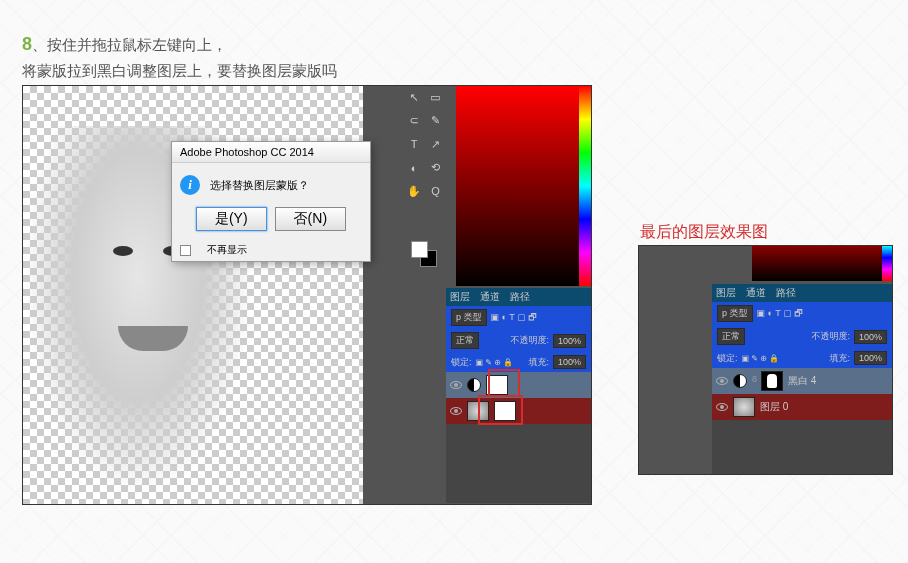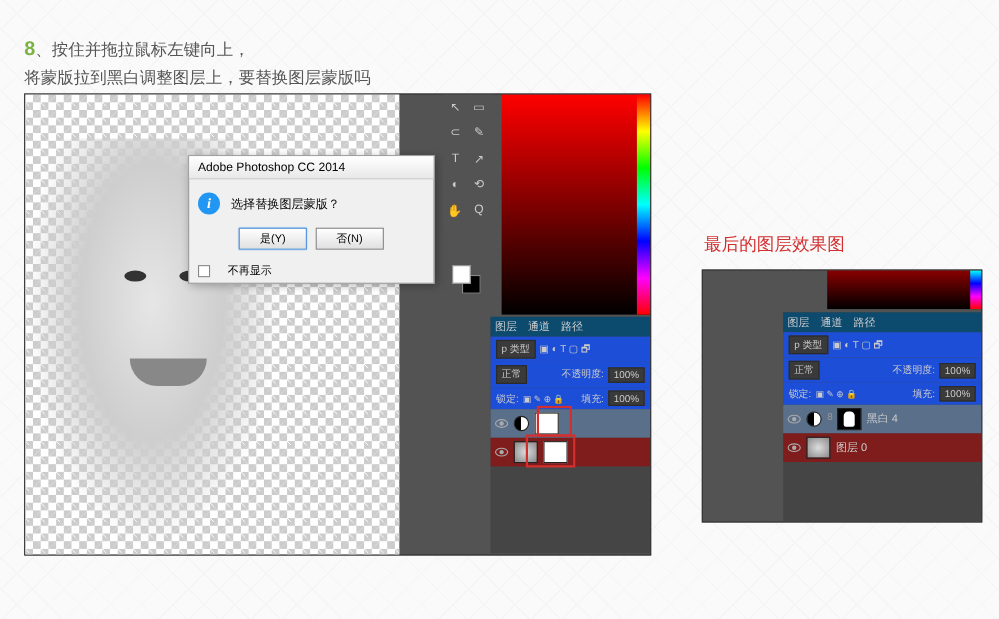--- a/index.html
+++ b/index.html
@@ -4,26 +4,26 @@
 <style>
 *{margin:0;padding:0;box-sizing:border-box;font-family:"Microsoft YaHei",Arial,sans-serif}
 body{background:#fafafa;background-image:repeating-linear-gradient(45deg,#f5f5f5 0,#f5f5f5 1px,transparent 1px,transparent 20px),repeating-linear-gradient(-45deg,#f5f5f5 0,#f5f5f5 1px,transparent 1px,transparent 20px);width:908px;height:563px;position:relative}
 .step-num{color:#7cb342;font-size:18px;font-weight:bold}
 .instructions{position:absolute;top:30px;left:22px;font-size:15px;color:#555;line-height:1.6}
 .main-screenshot{position:absolute;top:85px;left:22px;width:570px;height:420px;background:#535353;border:1px solid #333}
 .canvas-area{position:absolute;top:0;left:0;width:340px;height:418px;background-image:linear-gradient(45deg,#ccc 25%,transparent 25%),linear-gradient(-45deg,#ccc 25%,transparent 25%),linear-gradient(45deg,transparent 75%,#ccc 75%),linear-gradient(-45deg,transparent 75%,#ccc 75%);background-size:14px 14px;background-position:0 0,0 7px,7px -7px,-7px 0;background-color:#fff}
 .face{position:absolute;top:40px;left:0;width:230px;height:370px;background:radial-gradient(ellipse at 50% 40%,#e8e6e0 0%,#d0cec8 40%,transparent 70%);filter:grayscale(1)}
 .face::before{content:"";position:absolute;top:120px;left:90px;width:20px;height:10px;background:#333;border-radius:50%;box-shadow:50px 0 0 #333}
 .face::after{content:"";position:absolute;top:200px;left:95px;width:70px;height:25px;background:#888;border-radius:0 0 30px 30px}
-.dialog{position:absolute;top:55px;left:148px;width:224px;background:#f0f0f0;border:1px solid #999;box-shadow:2px 2px 8px rgba(0,0,0,0.3);font-size:11px}
+.dialog{position:absolute;top:55px;left:148px;width:200px;background:#f0f0f0;border:1px solid #999;box-shadow:2px 2px 8px rgba(0,0,0,0.3);font-size:11px}
 .dialog-title{background:linear-gradient(#fff,#e8e8e8);padding:4px 8px;border-bottom:1px solid #ccc;font-size:11px}
 .dialog-body{padding:12px 8px;display:flex;align-items:center;gap:10px}
 .info-icon{width:20px;height:20px;border-radius:50%;background:#2196f3;color:#fff;display:flex;align-items:center;justify-content:center;font-size:13px;font-weight:bold;font-style:italic;font-family:serif}
 .dialog-btns{display:flex;gap:8px;justify-content:center;padding:0 8px 8px}
-.dialog-btn{padding:2px 18px;font-size:10px;border:1px solid #888;background:linear-gradient(#fff,#e0e0e0);cursor:pointer}
+.dialog-btn{padding:2px 18px;font-size:14px;border:1px solid #888;background:linear-gradient(#fff,#e0e0e0);cursor:pointer}
 .dialog-btn.primary{border:1px solid #4a90d9;box-shadow:0 0 2px #4a90d9}
 .dialog-footer{padding:4px 8px;font-size:10px;display:flex;align-items:center;gap:16px}
 .chk{width:11px;height:11px;border:1px solid #888;background:#fff}
 .tools-col{position:absolute;top:0;left:380px;width:45px;height:120px;background:#535353;display:grid;grid-template-columns:1fr 1fr;gap:2px;padding:2px}
 .tool-icon{width:18px;height:18px;background:#535353;color:#ccc;display:flex;align-items:center;justify-content:center;font-size:11px}
 .swatch-pair{position:absolute;top:155px;left:388px;width:26px;height:26px}
 .swatch-pair .fg{position:absolute;width:17px;height:17px;background:#fff;border:1px solid #888}
 .swatch-pair .bg{position:absolute;right:0;bottom:0;width:17px;height:17px;background:#000;border:1px solid #888}
 .color-picker{position:absolute;top:0;right:0;width:135px;height:200px;background:linear-gradient(to bottom,#ff0000 0%,#000 100%)}
 .hue-bar{position:absolute;top:0;right:0;width:12px;height:200px;background:linear-gradient(to bottom,#f00,#ff0,#0f0,#0ff,#00f,#f0f,#f00)}
@@ -33,21 +33,21 @@
 .dropdown{background:#3a3a3a;border:1px solid #2a2a2a;padding:1px 4px;font-size:9px;color:#ccc}
 .layer-item{display:flex;align-items:center;padding:3px 4px;gap:5px;background:#7f1d1d}
 .layer-item.sel{background:#5a6f8a}
 .eye{width:12px;height:8px;border:1px solid #aaa;border-radius:50%;position:relative}
 .eye::after{content:"";position:absolute;top:1px;left:3px;width:4px;height:4px;background:#aaa;border-radius:50%}
 .thumb{width:22px;height:20px;background:#888;border:1px solid #222}
 .thumb.face-t{background:radial-gradient(#ddd,#888)}
 .thumb.mask{background:#fff}
 .thumb.adj{background:linear-gradient(to right,#000 50%,#fff 50%);border-radius:50%;width:14px;height:14px}
 .highlight-box{border:2px solid #d32f2f;position:absolute}
-.right-label{position:absolute;top:212px;left:640px;color:#d32f2f;font-size:16px}
+.right-label{position:absolute;top:222px;left:640px;color:#d32f2f;font-size:16px}
 .right-screenshot{position:absolute;top:245px;left:638px;width:255px;height:230px;background:#535353;border:1px solid #333}
 .picker-mini{position:absolute;top:0;right:0;width:140px;height:35px;background:linear-gradient(to bottom,#880000,#000)}
 .hue-mini{position:absolute;top:0;right:0;width:10px;height:35px;background:linear-gradient(to bottom,#0ff,#00f,#f0f,#f00)}
 .layers-panel2{position:absolute;top:38px;right:0;width:180px;height:190px;background:#454545;font-size:10px;color:#ccc}
 </style>
 </head>
 <body>
 
 <div class="instructions">
   <span class="step-num">8</span><span>、按住并拖拉鼠标左键向上，</span><br>

